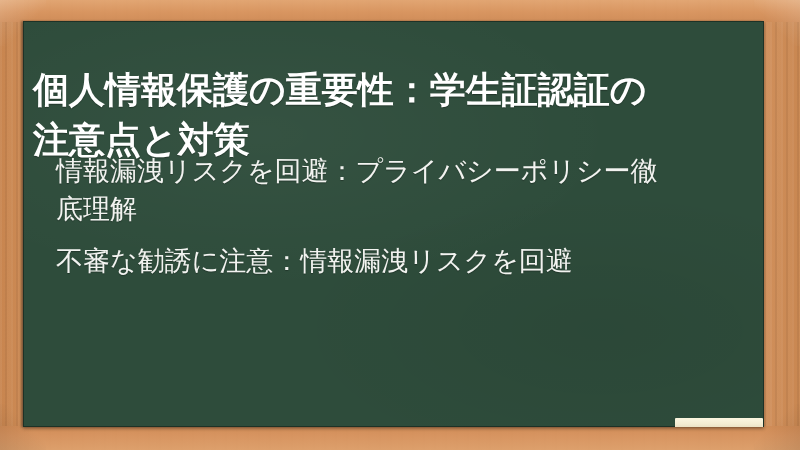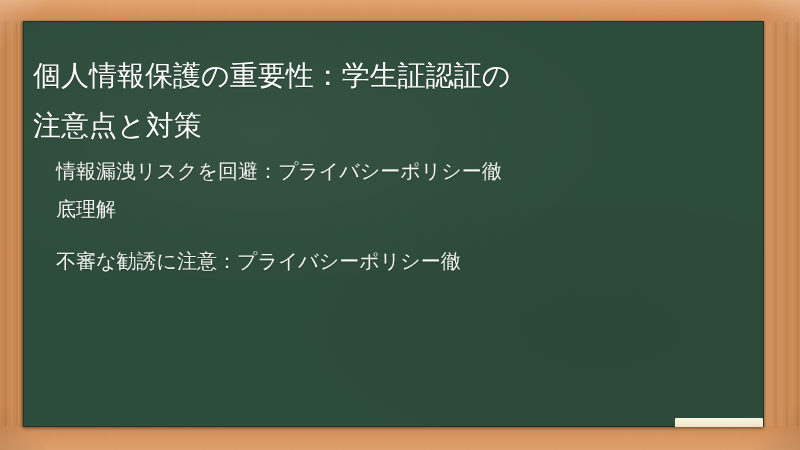--- a/index.html
+++ b/index.html
@@ -82,42 +82,42 @@
 
   
   .board-text {
     position: absolute;
     left: 0; top: 0; right: 0; bottom: 0;
     padding: 0;
   }
   .title {
     position: absolute;
     left: 10px;
-    top: 11px;
+    top: 20px;
     width: 712px;
     color: #ffffff;
-    font-size: 28px;
+    font-size: 36px;
     line-height: 50px;
-    font-weight: 400;
+    font-weight: 700;
     letter-spacing: 0px;
     white-space: pre-line;
     text-shadow: 0 1px 1px rgba(0,0,0,0.30);
   }
   .bullets {
     position: absolute;
     left: 33px;
     top: 131px;
     width: 700px;
     margin: 0;
     padding: 0;
     list-style: none;
   }
   .bullet {
     color: #f2f3f0;
-    font-size: 20px;
+    font-size: 27px;
     line-height: 38px;
     font-weight: 400;
     margin: 0 0 14px 0;
     white-space: pre-line;
     text-shadow: 0 1px 1px rgba(0,0,0,0.28);
   }
   .bullet:last-child { margin-bottom: 0; }
 
   
   .chalk {
@@ -146,21 +146,21 @@
 
   <div class="board">
     <div class="board-text">
 
       <h1 class="title">個人情報保護の重要性：学生証認証の
 注意点と対策</h1>
 
       <ul class="bullets">
         <li class="bullet">情報漏洩リスクを回避：プライバシーポリシー徹
 底理解</li>
-        <li class="bullet">不審な勧誘に注意：プライバシーポリシー徹</li>
+        <li class="bullet">不審な勧誘に注意：情報漏洩リスクを回避</li>
       </ul>
 
     </div>
 
     <div class="chalk"></div>
   </div>
 
 </div>
 
 </body></html>

